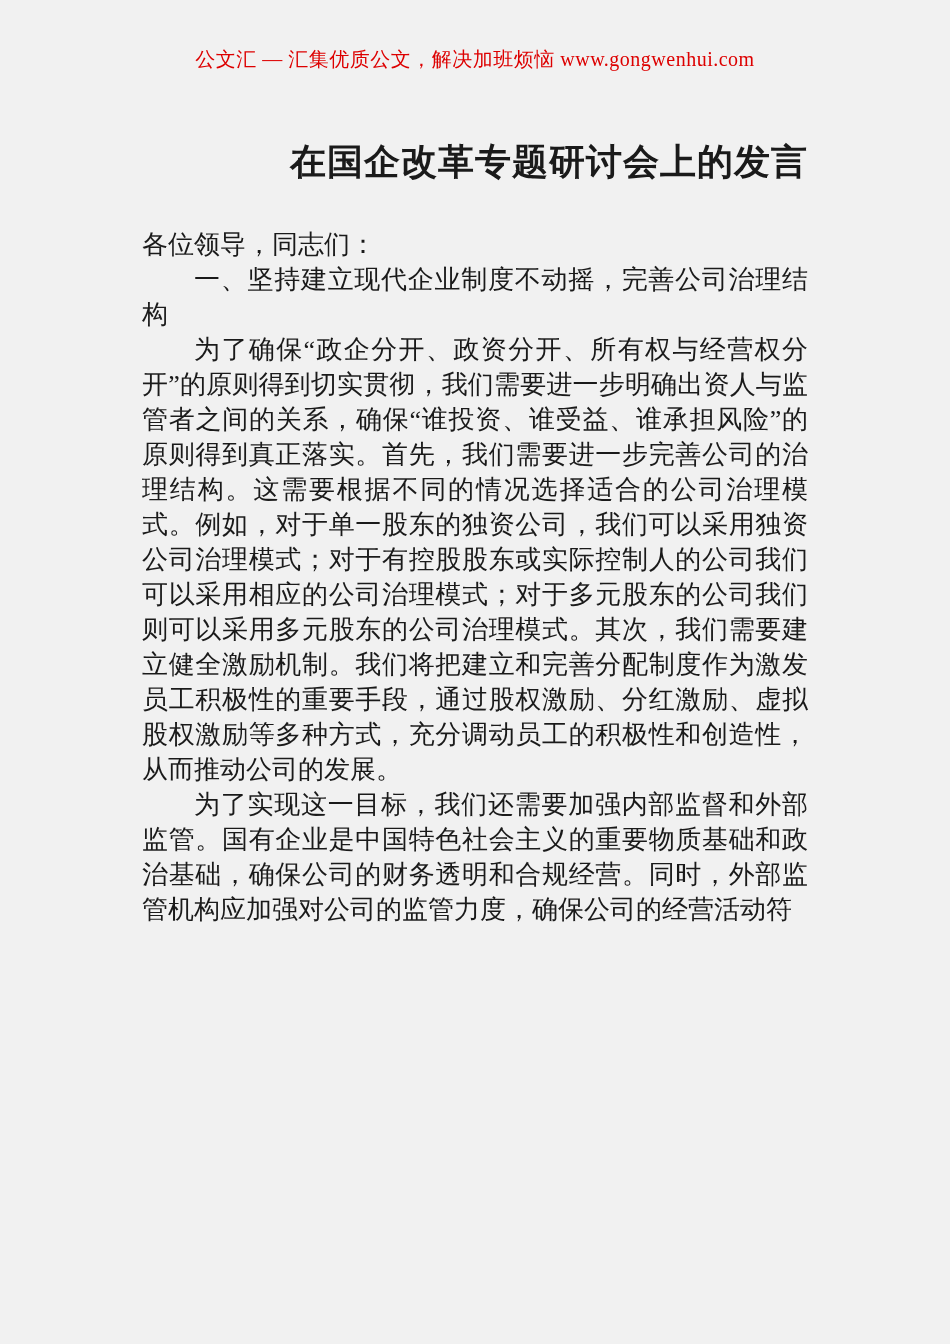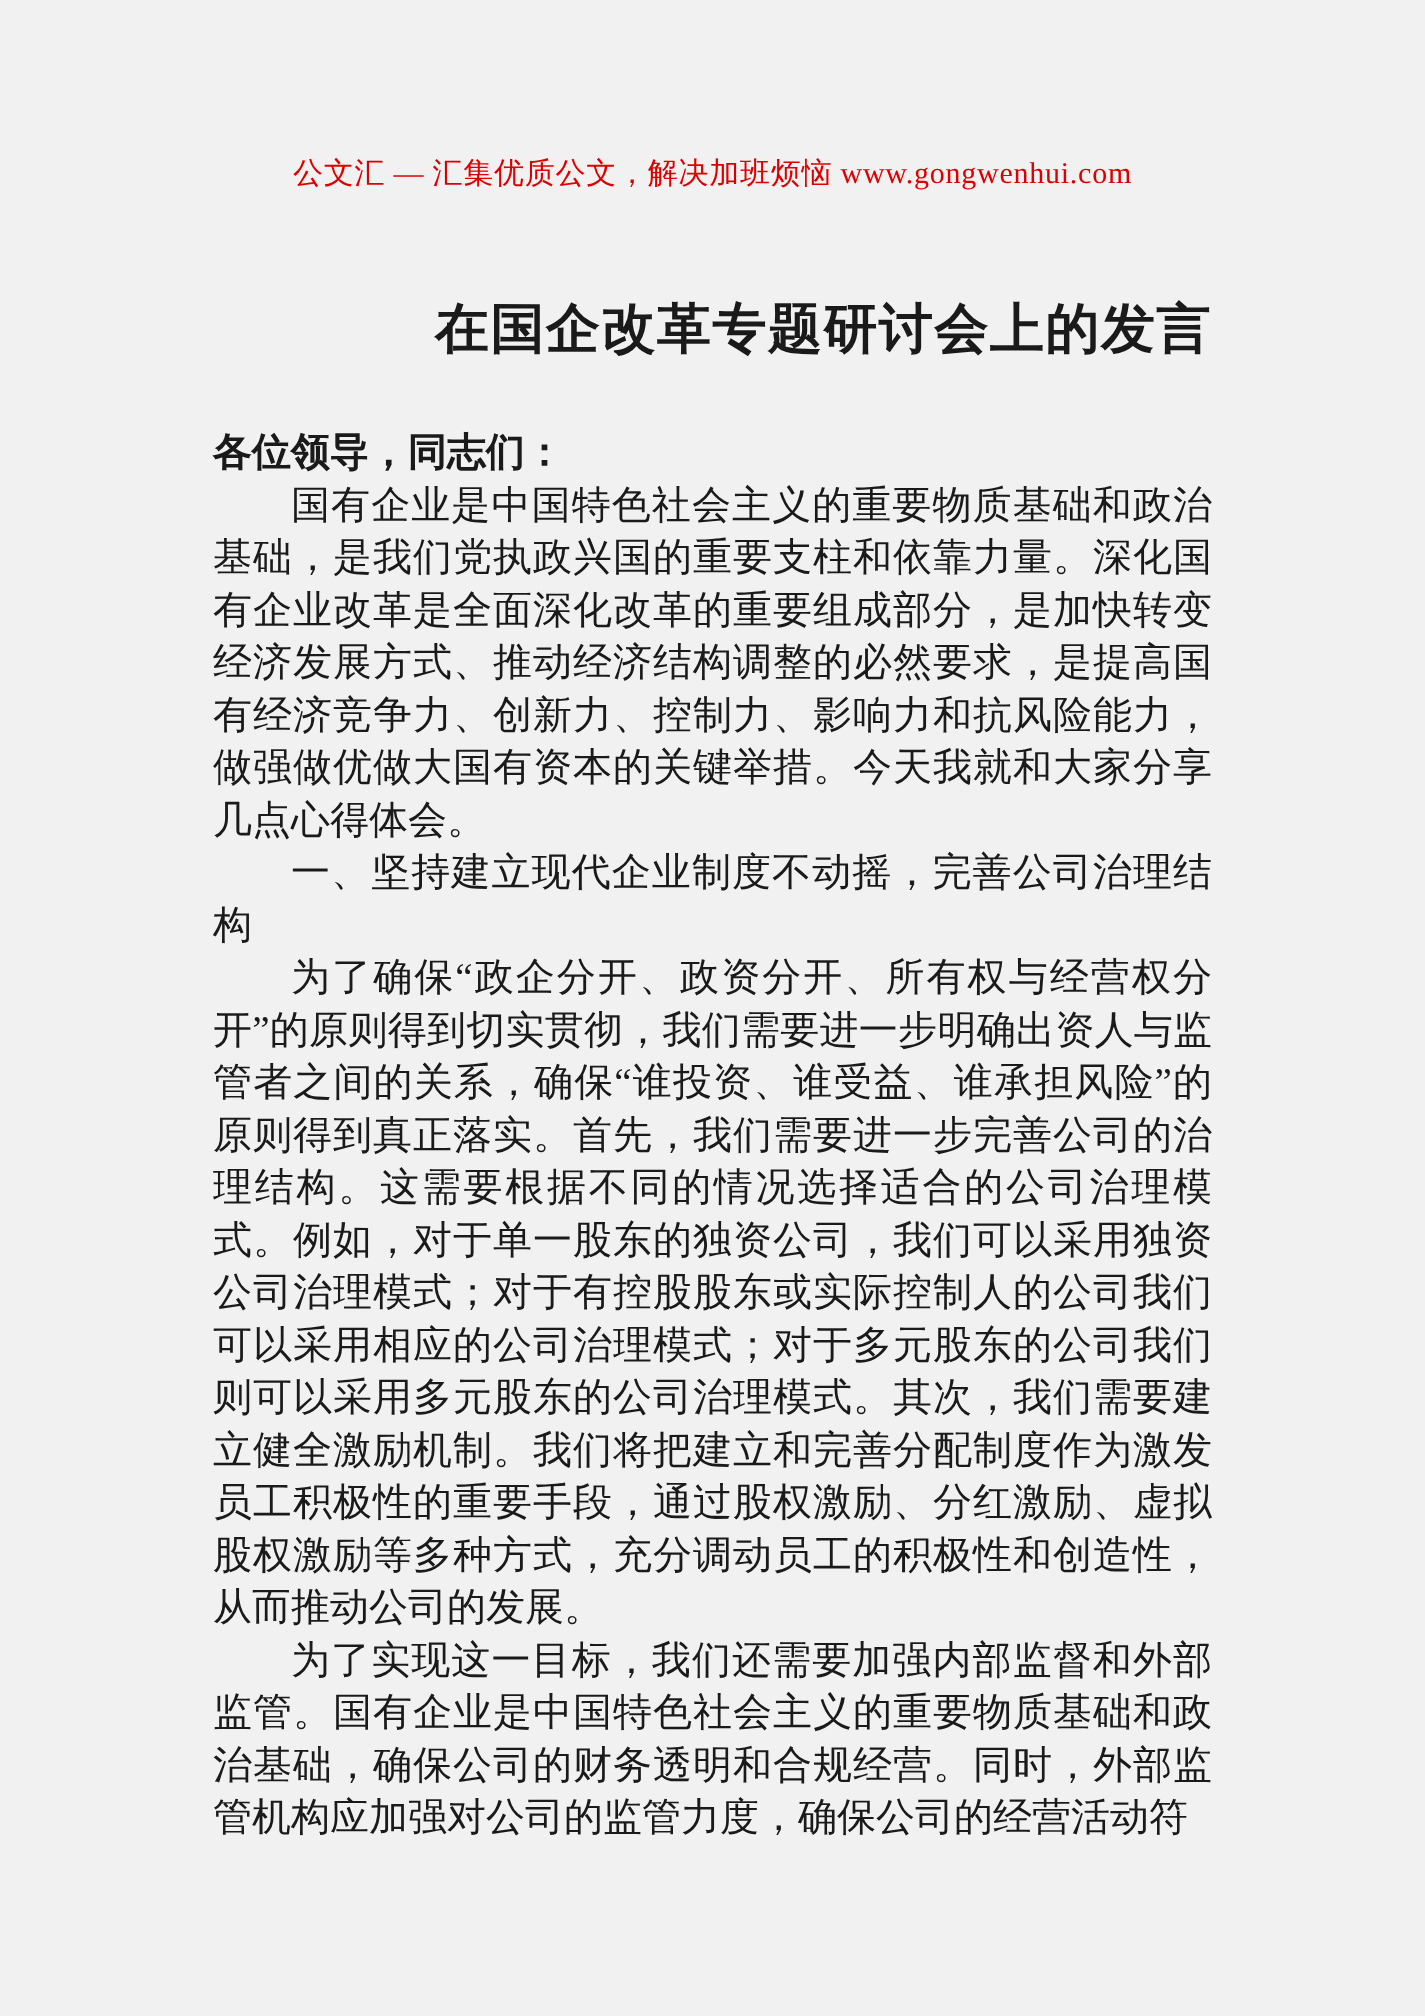--- a/index.html
+++ b/index.html
@@ -8,21 +8,21 @@
     width: 950px;
     height: 1344px;
     background: var(--bg, #f1f1f1);
     color: var(--text, #1a1a1a);
     font-family: "Liberation Serif", "DejaVu Serif", serif;
     overflow: hidden;
   }
   .page {
     width: 950px;
     height: 1344px;
-    padding: 104px 142px 0 142px;
+    padding: 47px 142px 0 142px;
   }
   .watermark {
     color: var(--accent, #dd0000);
     text-align: center;
     font-size: 20px;
     line-height: 24px;
     letter-spacing: 0.5px;
   }
   .doc-title {
     margin-top: 70px;
@@ -32,30 +32,29 @@
     font-weight: bold;
     letter-spacing: 1px;
   }
   .doc-body {
     margin-top: 44px;
     font-size: 26px;
     line-height: 35px;
     text-align: justify;
   }
   .para { text-indent: 2em; }
-  .para.no-indent { text-indent: 0; font-weight: bold; }
+  .para.no-indent { text-indent: 0; }
 </style>
 </head>
 <body>
 
 <div class="page">
   <div class="watermark">公文汇 — 汇集优质公文，解决加班烦恼 www.gongwenhui.com</div>
 
   <h1 class="doc-title">在国企改革专题研讨会上的发言</h1>
 
   <div class="doc-body">
     <p class="para no-indent">各位领导，同志们：</p>
-    <p class="para">国有企业是中国特色社会主义的重要物质基础和政治基础，是我们党执政兴国的重要支柱和依靠力量。深化国有企业改革是全面深化改革的重要组成部分，是加快转变经济发展方式、推动经济结构调整的必然要求，是提高国有经济竞争力、创新力、控制力、影响力和抗风险能力，做强做优做大国有资本的关键举措。今天我就和大家分享几点心得体会。</p>
     <p class="para">一、坚持建立现代企业制度不动摇，完善公司治理结构</p>
     <p class="para">为了确保“政企分开、政资分开、所有权与经营权分开”的原则得到切实贯彻，我们需要进一步明确出资人与监管者之间的关系，确保“谁投资、谁受益、谁承担风险”的原则得到真正落实。首先，我们需要进一步完善公司的治理结构。这需要根据不同的情况选择适合的公司治理模式。例如，对于单一股东的独资公司，我们可以采用独资公司治理模式；对于有控股股东或实际控制人的公司我们可以采用相应的公司治理模式；对于多元股东的公司我们则可以采用多元股东的公司治理模式。其次，我们需要建立健全激励机制。我们将把建立和完善分配制度作为激发员工积极性的重要手段，通过股权激励、分红激励、虚拟股权激励等多种方式，充分调动员工的积极性和创造性，从而推动公司的发展。</p>
     <p class="para">为了实现这一目标，我们还需要加强内部监督和外部监管。国有企业是中国特色社会主义的重要物质基础和政治基础，确保公司的财务透明和合规经营。同时，外部监管机构应加强对公司的监管力度，确保公司的经营活动符</p>
   </div>
 </div>
 
 </body></html>

